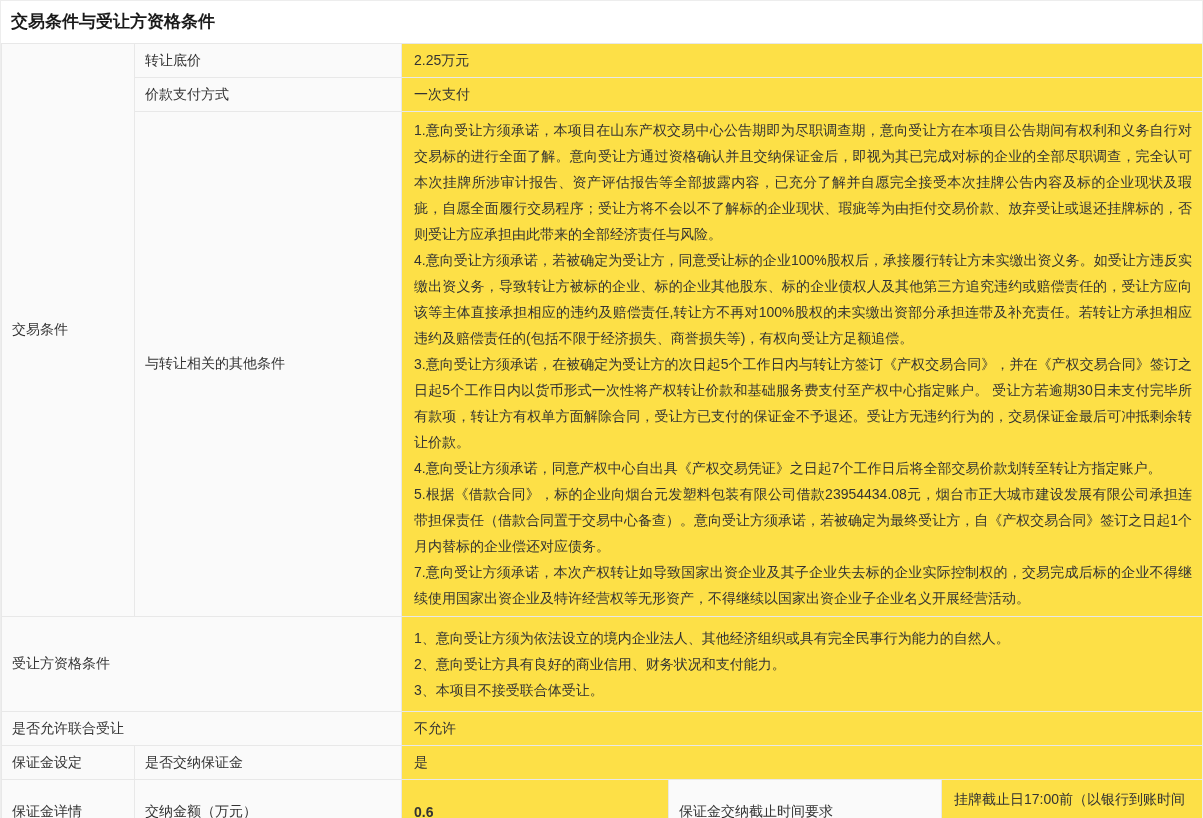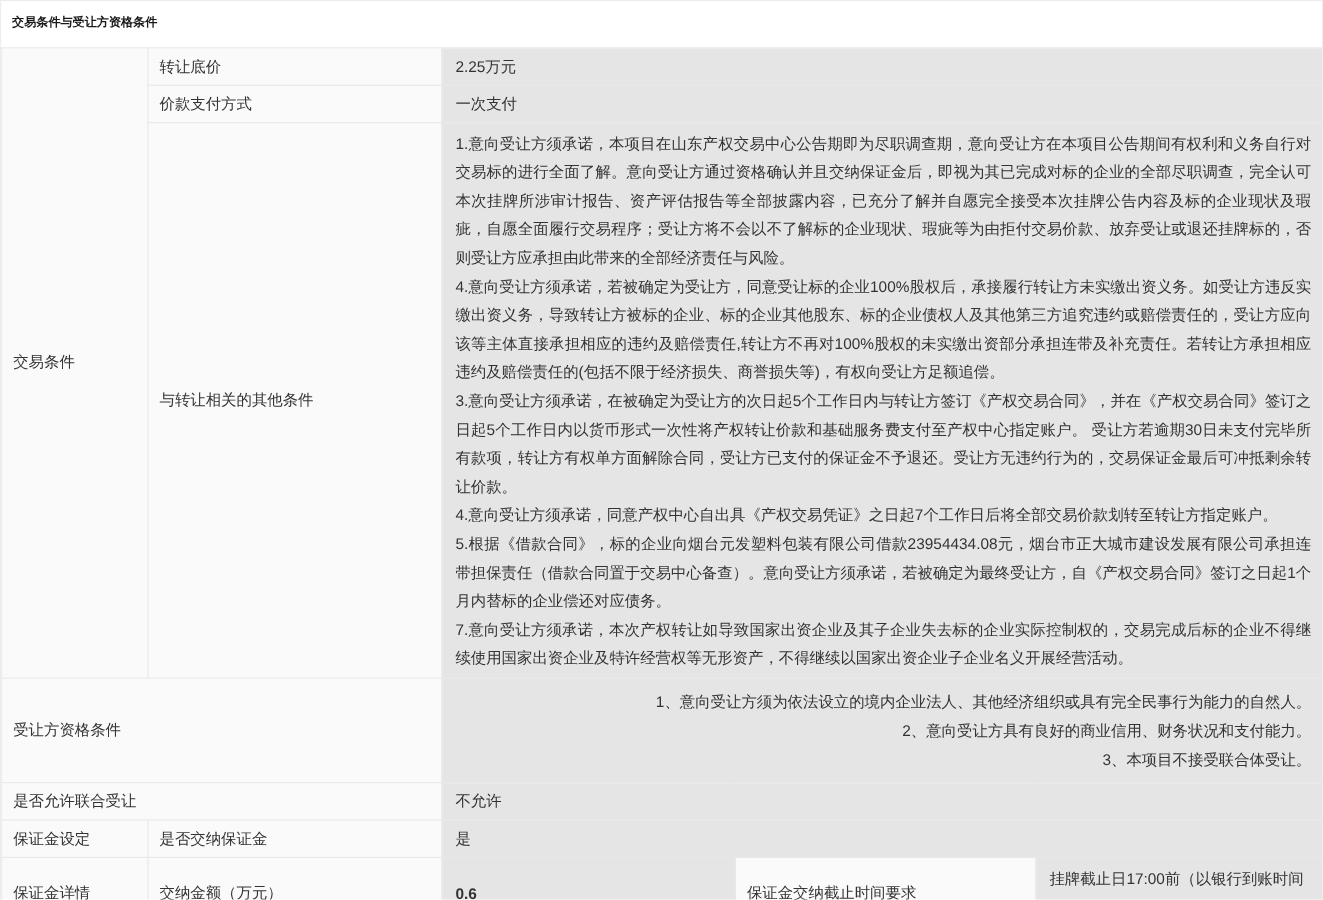--- a/index.html
+++ b/index.html
@@ -14,21 +14,21 @@
     overflow: hidden;
     background: #ffffff;
     border-top: 1px solid #ededed;
     border-left: 1px solid #ededed;
     border-right: 1px solid #ededed;
   }
   .section-title {
     height: 42px;
     line-height: 41px;
     padding-left: 10px;
-    font-size: 11px;
+    font-size: 17px;
     font-weight: bold;
     color: #1a1a1a;
   }
   table.cond-table {
     width: 1203px;
     border-collapse: collapse;
     table-layout: fixed;
     font-size: 14px;
     color: #333333;
   }
@@ -36,33 +36,32 @@
     border: 1px solid #e8e8e8;
     vertical-align: middle;
   }
   td.label {
     background: #fafafa;
     text-align: left;
     padding: 6px 10px;
     color: #333333;
   }
   td.value {
-    background: #e5e5e5;
+    background: #fde047;
     text-align: left;
     padding: 5px 12px;
     color: #333333;
   }
   tr.single td { height: 34px; }
   .long-text p {
     line-height: 26px;
     text-align: justify;
   }
   .qual-list p {
     line-height: 26px;
-    text-align: right;
   }
   td.qual-cell { padding-top: 8px; padding-bottom: 8px; }
   .bold-val { font-weight: bold; }
   tr.deposit-row td { height: 64px; }
   .wrap-val { line-height: 26px; }
 </style>
 </head>
 <body>
 
 <div class="page">

